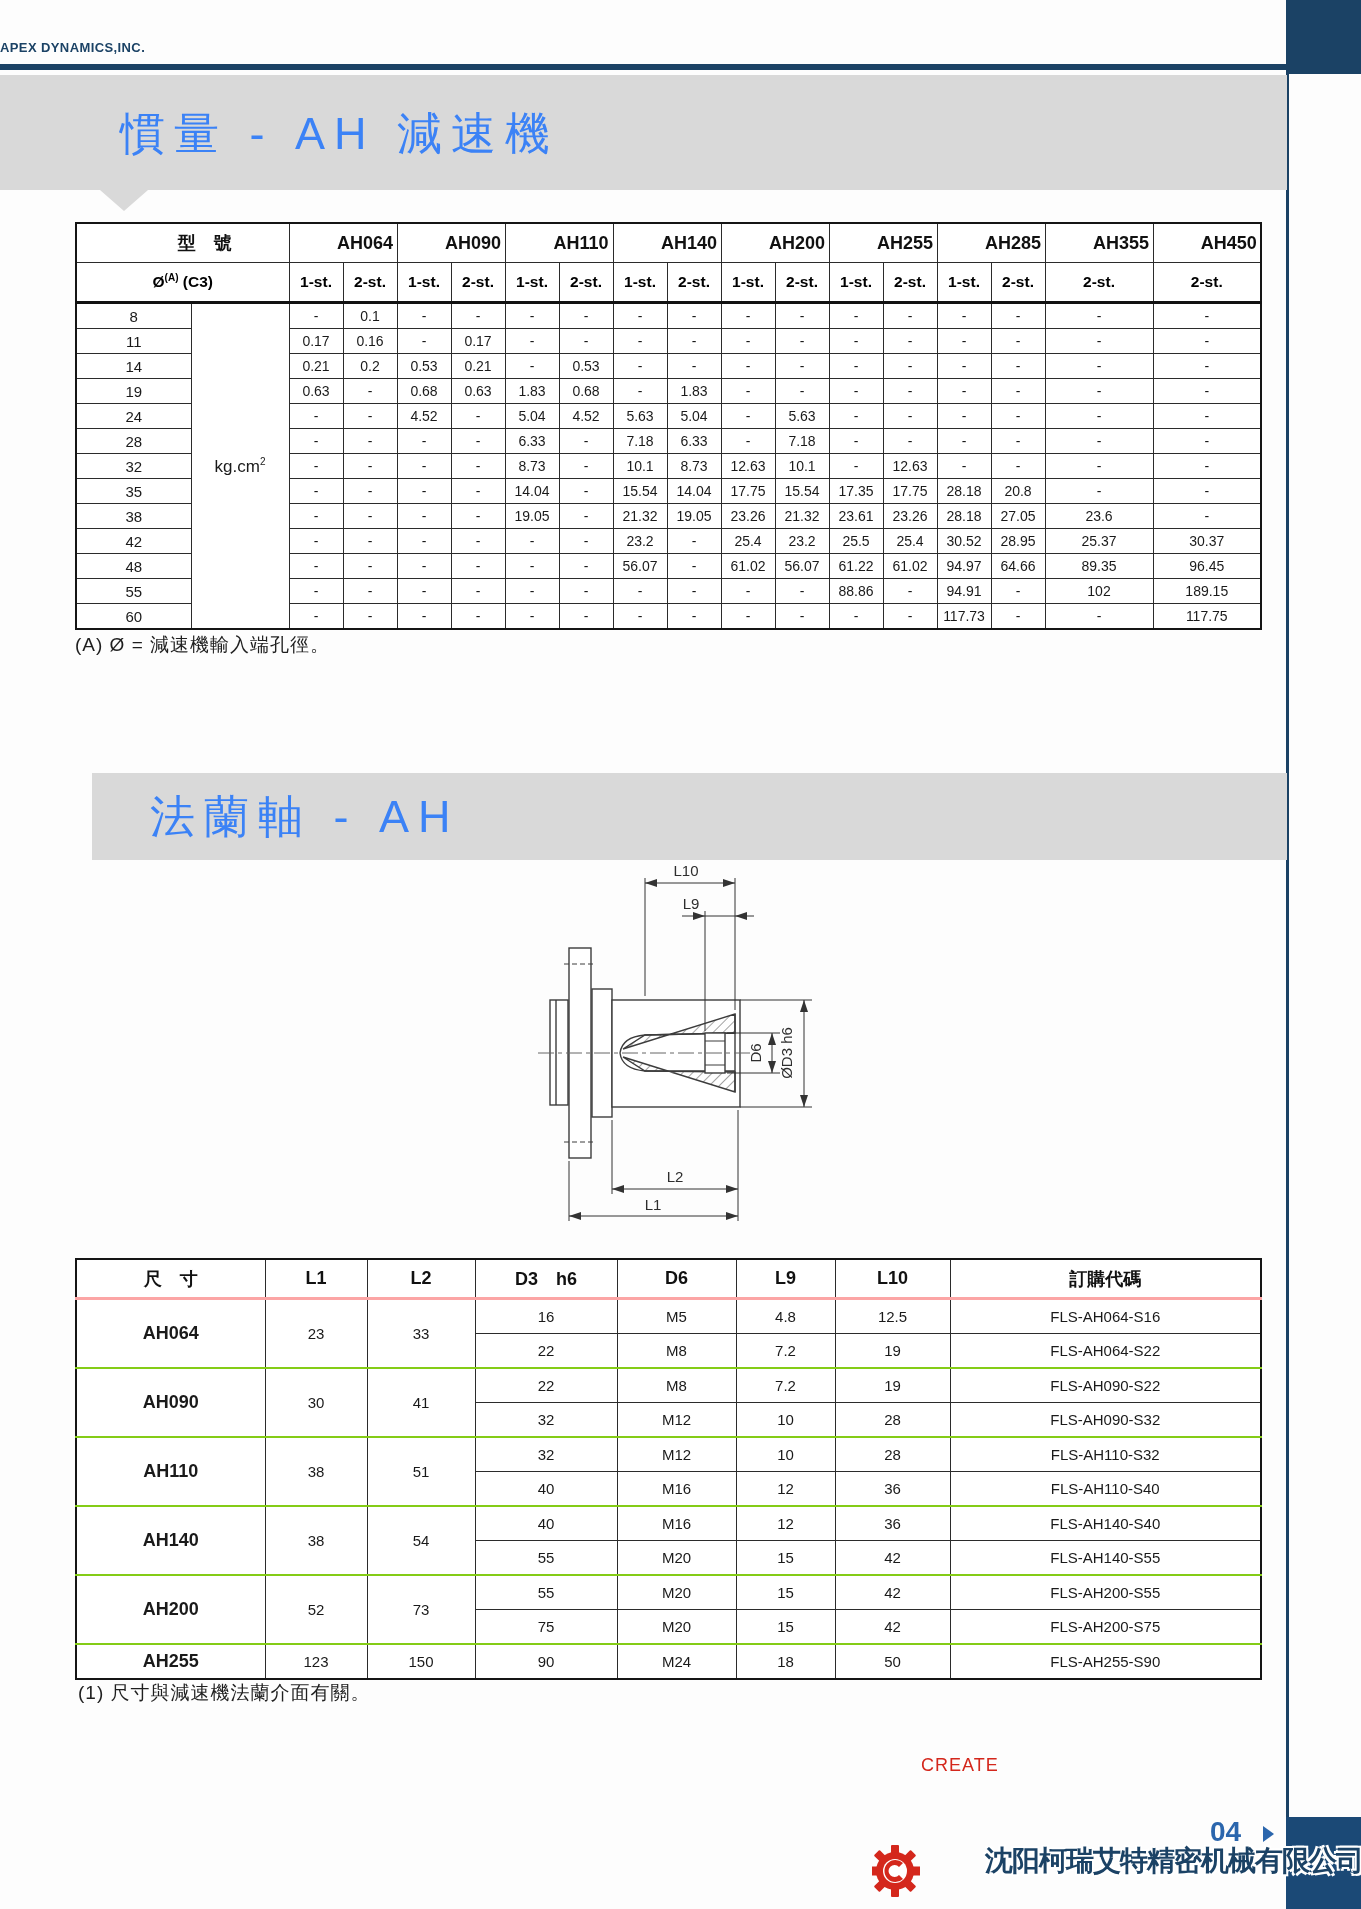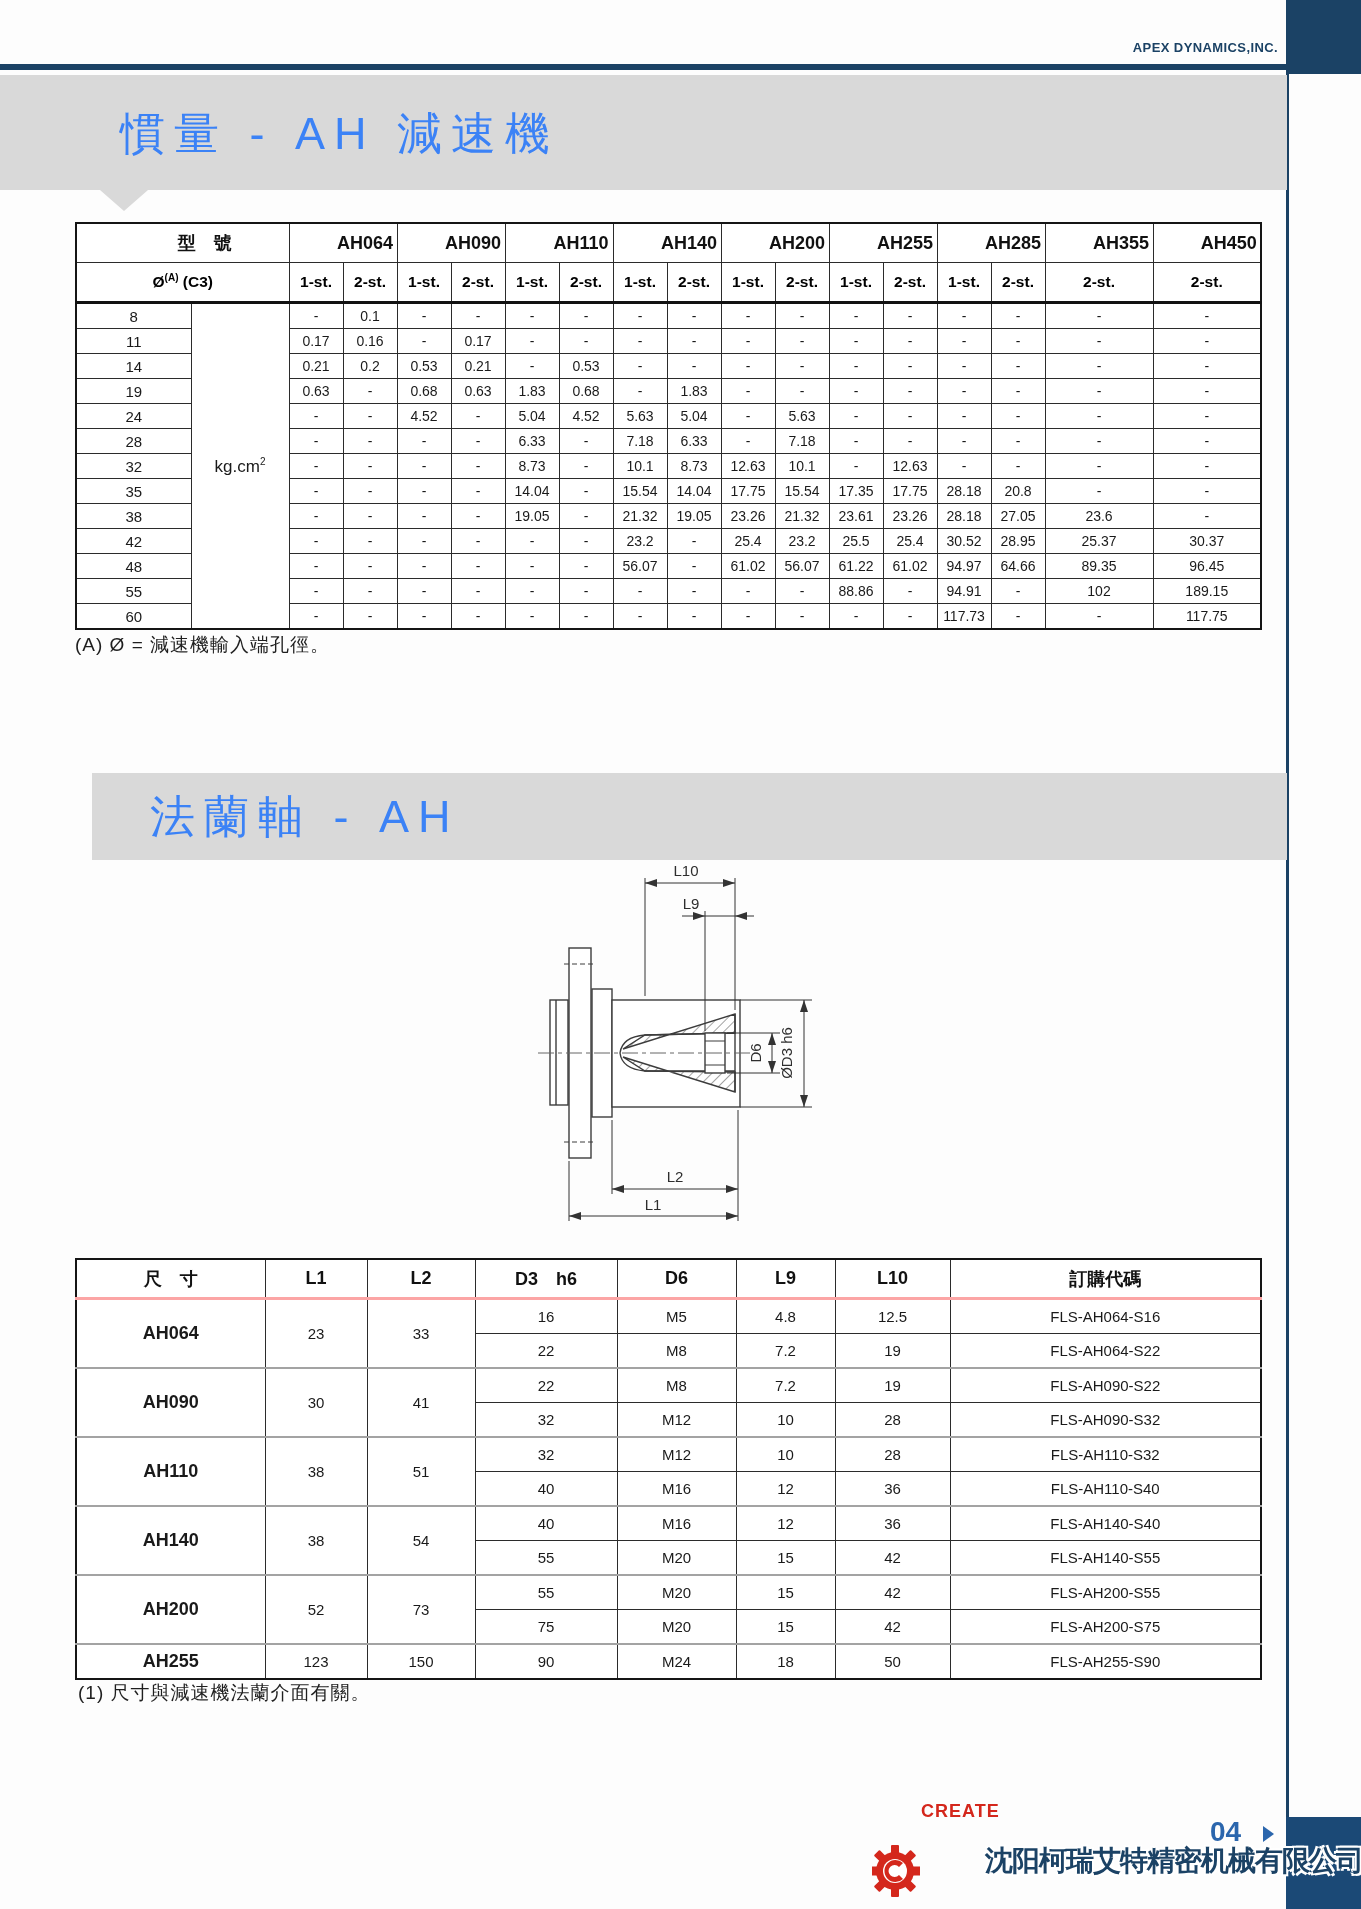--- a/index.html
+++ b/index.html
@@ -5,21 +5,21 @@
   html,body{margin:0;padding:0;}
   body{
     width:1361px;height:1909px;position:relative;background:#fdfdfd;
     font-family:"Liberation Sans","DejaVu Sans",sans-serif;color:#222;
     overflow:hidden;
   }
   
   .right-line{position:absolute;left:1286px;top:0;width:3px;height:1909px;background:#1b4265;}
   .corner-top{position:absolute;left:1289px;top:0;width:72px;height:74px;background:#1b4265;}
   .corner-bottom{position:absolute;left:1286px;top:1817px;width:75px;height:92px;background:#1b4976;}
-  .brand{position:absolute;top:40px;left:0;width:1278px;text-align:right;
+  .brand{position:absolute;top:40px;left:0;width:1278px;text-align:left;
     color:#1b4265;font-size:13px;font-weight:bold;letter-spacing:.4px;}
   .top-rule{position:absolute;left:0;top:64px;width:1287px;height:6px;background:#1b4265;}
   .banner1{position:absolute;left:0;top:75px;width:1287px;height:115px;background:#d9d9d9;}
   .banner1-tail{position:absolute;left:100px;top:190px;width:0;height:0;
     border-left:24px solid transparent;border-right:24px solid transparent;border-top:21px solid #d9d9d9;}
   .banner2{position:absolute;left:92px;top:773px;width:1195px;height:87px;background:#d9d9d9;}
   .sec-title{position:absolute;color:#3b82f6;font-weight:normal;font-size:45px;letter-spacing:9px;white-space:nowrap;}
   .title1{left:120px;top:104px;}
   .title2{left:150px;top:787px;}
   
@@ -30,33 +30,33 @@
   .t1 thead tr.r2 th{height:38px;font-size:15.5px;font-weight:bold;color:#000000;border-bottom:3px solid #111;}
   .t1 tbody td{height:24px;font-size:14px;color:#1a1a1a;}
   .t1 td.bore{font-size:15px;}
   .t1 td.unit{font-size:17px;}
   sup{font-size:10px;}
   .t2{position:absolute;left:75px;top:1258px;width:1185px;border:2.5px solid #151515;}
   .t2 th,.t2 td{border:1px solid #2b2b2b;text-align:center;vertical-align:middle;padding:0;overflow:hidden;}
   .t2 thead th{height:37px;font-size:18px;font-weight:bold;color:#111;border-bottom:3px solid #fca5a5;}
   .t2 tbody td{height:33px;font-size:15px;color:#1a1a1a;}
   .t2 td.model{font-size:18px;font-weight:bold;}
-  .t2 tr.group-start td{border-top:2px solid #a3a3a3;}
+  .t2 tr.group-start td{border-top:2px solid #84cc16;}
   .footnote{position:absolute;font-size:19px;color:#1f1f1f;letter-spacing:1px;}
   .fn1{left:75px;top:632px;}
   .fn2{left:78px;top:1680px;}
   
   .drawing{position:absolute;left:420px;top:820px;}
   .dim-label{font-size:15px;fill:#2e2e2e;font-family:"Liberation Sans",sans-serif;}
   
   .page-num{position:absolute;left:1210px;top:1816px;color:#2b66ad;font-size:28px;font-weight:bold;}
   .page-arrow{position:absolute;left:1263px;top:1826px;width:0;height:0;
     border-top:8px solid transparent;border-bottom:8px solid transparent;border-left:11px solid #2b66ad;}
   .logo{position:absolute;left:872px;top:1843px;}
-  .logo-text{position:absolute;left:921px;top:1801px;color:#d4271c;font-size:18px;font-weight:bold;letter-spacing:1px;}
+  .logo-text{position:absolute;left:921px;top:1755px;color:#d4271c;font-size:18px;font-weight:normal;letter-spacing:1px;}
   .company{position:absolute;left:985px;top:1842px;color:#1b4265;font-size:28px;font-weight:bold;
     letter-spacing:-1px;white-space:nowrap;z-index:5;
     text-shadow:2px 2px 0 #fff,-2px -2px 0 #fff,2px -2px 0 #fff,-2px 2px 0 #fff;}
 </style>
 </head>
 <body>
 
 <div class="brand">APEX DYNAMICS,INC.</div>
 <div class="top-rule"></div>
 <div class="right-line"></div>

